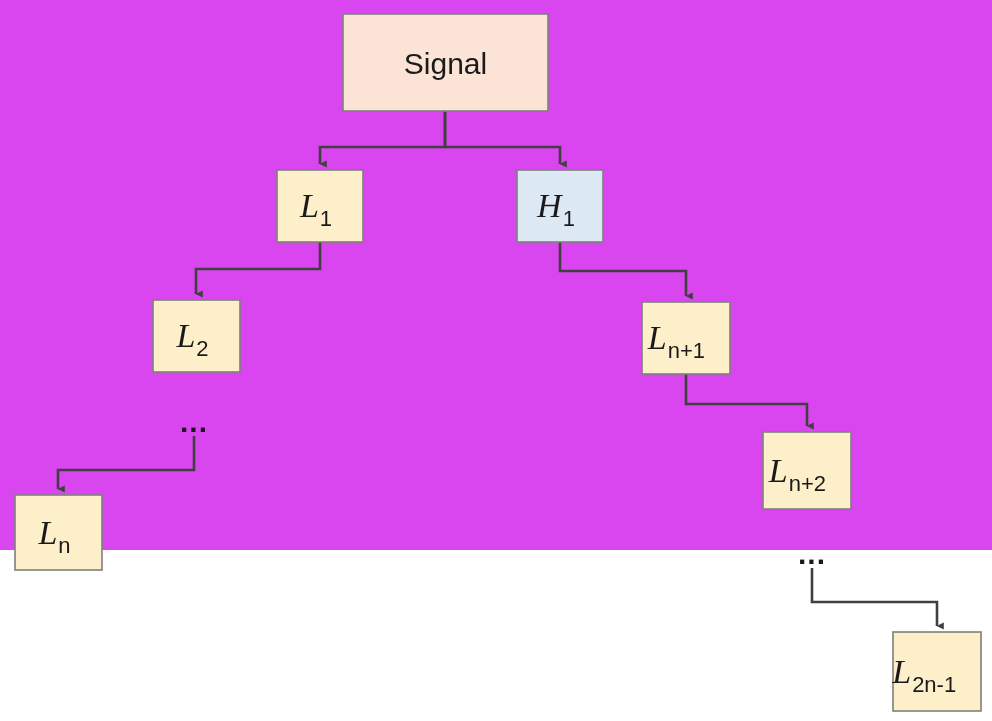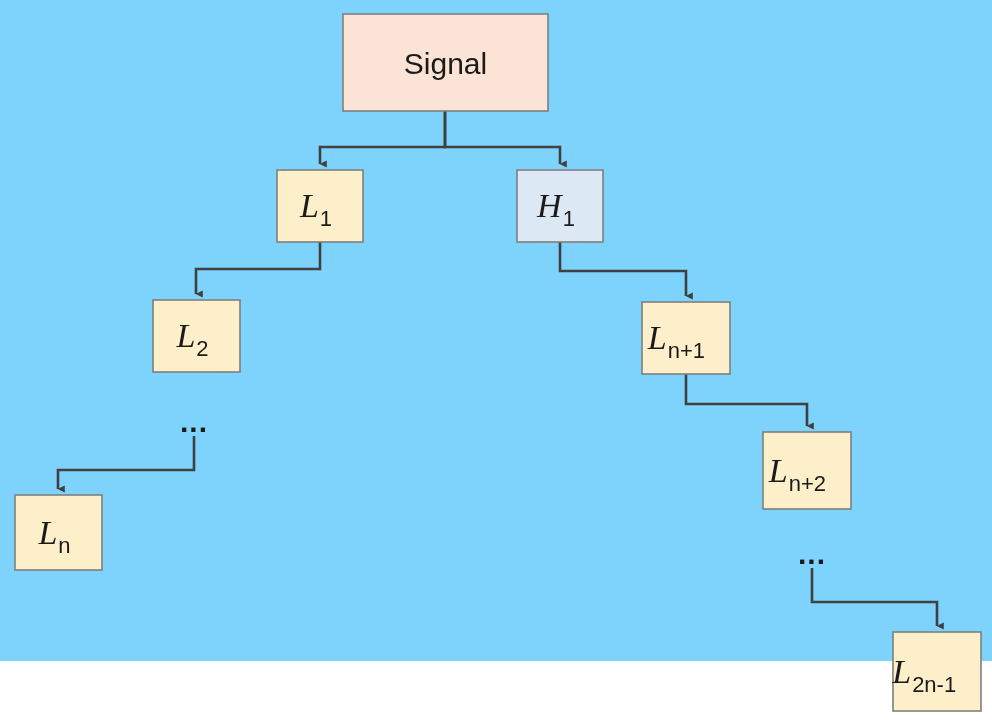--- a/index.html
+++ b/index.html
@@ -9,22 +9,22 @@
   }
   body {
     width: 992px;
     height: 721px;
     overflow: hidden;
     font-family: "Liberation Sans", sans-serif;
   }
   #diagram-root {
     position: relative;
     width: 992px;
-    height: 661px;
-    background: #7dd3fc;
+    height: 550px;
+    background: #d946ef;
     text-decoration: underline;
   }
   svg#wavelet-tree {
     display: block;
     width: 992px;
     height: 721px;
   }
   .node-rect {
     stroke: #7f7f7f;
     stroke-width: 1.6px;

